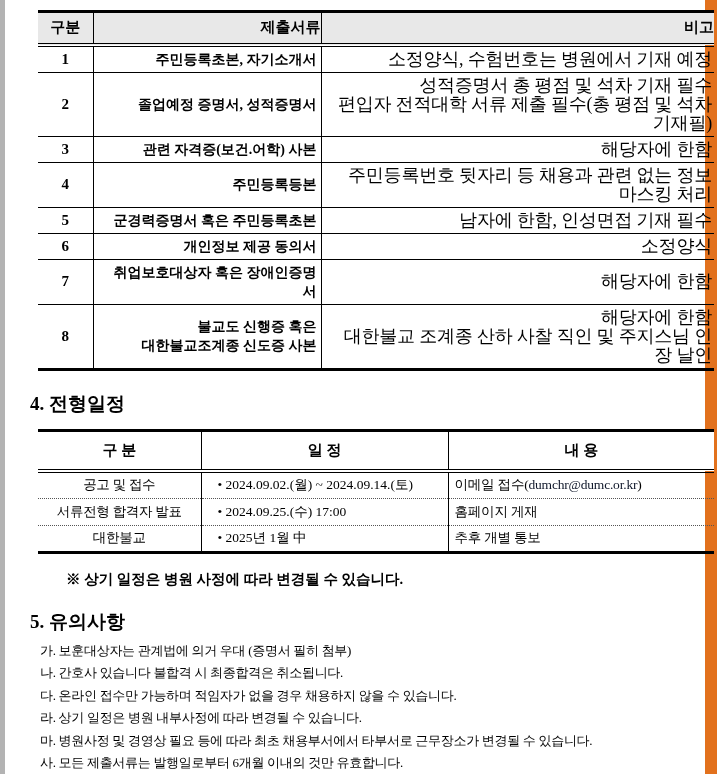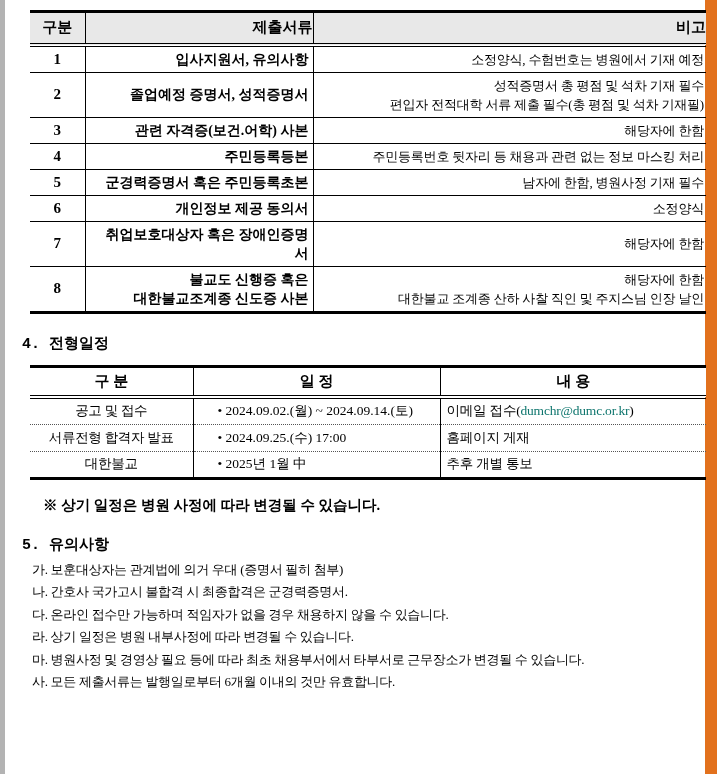--- a/index.html
+++ b/index.html
@@ -12,21 +12,21 @@
   }
   .left-bar {
     position: absolute; left: 0; top: 0; width: 5px; height: 774px;
     background: #b3b3b3;
   }
   .right-bar {
     position: absolute; left: 705px; top: 0; width: 12px; height: 774px;
     background: #e2711d;
   }
   .content {
-    position: absolute; left: 30px; top: 0; width: 676px;
+    position: absolute; left: 38px; top: 0; width: 676px;
   }
 
   
   table { border-collapse: collapse; }
   .doc-table {
     width: 676px;
     margin-top: 10px;
     border-top: 3px solid #000;
     border-bottom: 3px solid #000;
   }
@@ -42,61 +42,61 @@
   .doc-table tbody tr + tr td { border-top: 1px solid #000; }
   .doc-table td { vertical-align: middle; }
   .doc-table td.no {
     text-align: center; font-weight: bold; font-size: 15px; width: 55px;
   }
   .doc-table td.doc {
     font-weight: bold; font-size: 14px; width: 228px; padding: 3px 4px 3px 8px;
     line-height: 19px;
   }
   .doc-table td.note {
-    font-size: 13px; padding: 3px 2px 3px 8px; line-height: 19px;
+    font-size: 18px; padding: 3px 2px 3px 8px; line-height: 19px;
     letter-spacing: -0.2px;
   }
   .doc-table tr.r1 td { height: 27px; }
   .doc-table tr.r2 td { height: 44px; }
   .doc-table tr.r3 td, .doc-table tr.r4 td, .doc-table tr.r5 td,
   .doc-table tr.r6 td, .doc-table tr.r7 td { height: 26px; }
   .doc-table tr.r8 td { height: 46px; }
 
   
   h2.section-title {
-    font-family: Liberation Mono, monospace;
-    font-size: 15px; font-weight: bold;
+    font-family: Liberation Serif, serif;
+    font-size: 19px; font-weight: bold;
     margin: 20px 0 0 -8px;
   }
 
   
   .sched-table {
     width: 676px;
     margin-top: 12px;
     border-top: 3px solid #000;
     border-bottom: 3px solid #000;
   }
   .sched-table th {
     border-bottom: 4px double #000;
-    font-weight: bold; font-size: 15px; height: 31px; text-align: center;
+    font-weight: bold; font-size: 15px; height: 41px; text-align: center;
     background: #fff;
   }
   .sched-table th + th, .sched-table td + td { border-left: 1px solid #000; }
   .sched-table tbody tr + tr td { border-top: 1px dotted #555; }
   .sched-table td { height: 27px; vertical-align: middle; font-size: 13.5px; }
   .sched-table td.cat {
     width: 163px; text-align: center; font-weight: normal; font-size: 13.5px;
     letter-spacing: -0.3px;
   }
-  .sched-table td.when { width: 247px; padding-left: 24px; }
+  .sched-table td.when { width: 247px; padding-left: 16px; }
   .sched-table td.what { padding-left: 6px; letter-spacing: -0.2px; }
-  .email { color: #0f766e; text-decoration: none; cursor: pointer; }
+  .email { color: #0f172a; text-decoration: none; cursor: pointer; }
 
   .sched-note {
-    margin: 16px 0 0 13px;
+    margin: 16px 0 0 28px;
     font-weight: bold;
     font-size: 14.5px;
   }
 
   
   .notes { margin-top: 5px; }
   .notes p {
     font-size: 13px;
     line-height: 22.5px;
     letter-spacing: -0.3px;
@@ -116,21 +116,21 @@
     <thead>
       <tr>
         <th>구분</th>
         <th>제출서류</th>
         <th>비고</th>
       </tr>
     </thead>
     <tbody>
       <tr class="r1">
         <td class="no">1</td>
-        <td class="doc">입사지원서, 유의사항</td>
+        <td class="doc">주민등록초본, 자기소개서</td>
         <td class="note">소정양식, 수험번호는 병원에서 기재 예정</td>
       </tr>
       <tr class="r2">
         <td class="no">2</td>
         <td class="doc">졸업예정 증명서, 성적증명서</td>
         <td class="note">
           <div>성적증명서 총 평점 및 석차 기재 필수</div>
           <div>편입자 전적대학 서류 제출 필수(총 평점 및 석차 기재필)</div>
         </td>
       </tr>
@@ -140,21 +140,21 @@
         <td class="note">해당자에 한함</td>
       </tr>
       <tr class="r4">
         <td class="no">4</td>
         <td class="doc">주민등록등본</td>
         <td class="note">주민등록번호 뒷자리 등 채용과 관련 없는 정보 마스킹 처리</td>
       </tr>
       <tr class="r5">
         <td class="no">5</td>
         <td class="doc">군경력증명서 혹은 주민등록초본</td>
-        <td class="note">남자에 한함, 병원사정 기재 필수</td>
+        <td class="note">남자에 한함, 인성면접 기재 필수</td>
       </tr>
       <tr class="r6">
         <td class="no">6</td>
         <td class="doc">개인정보 제공 동의서</td>
         <td class="note">소정양식</td>
       </tr>
       <tr class="r7">
         <td class="no">7</td>
         <td class="doc">취업보호대상자 혹은 장애인증명서</td>
         <td class="note">해당자에 한함</td>
@@ -201,21 +201,21 @@
       </tr>
     </tbody>
   </table>
 
   <p class="sched-note">※ 상기 일정은 병원 사정에 따라 변경될 수 있습니다.</p>
 
   <h2 class="section-title">5. 유의사항</h2>
 
   <div class="notes">
     <p>가. 보훈대상자는 관계법에 의거 우대 (증명서 필히 첨부)</p>
-    <p>나. 간호사 국가고시 불합격 시 최종합격은 군경력증명서.</p>
+    <p>나. 간호사 있습니다 불합격 시 최종합격은 취소됩니다.</p>
     <p>다. 온라인 접수만 가능하며 적임자가 없을 경우 채용하지 않을 수 있습니다.</p>
     <p>라. 상기 일정은 병원 내부사정에 따라 변경될 수 있습니다.</p>
     <p>마. 병원사정 및 경영상 필요 등에 따라 최초 채용부서에서 타부서로 근무장소가 변경될 수 있습니다.</p>
     <p>사. 모든 제출서류는 발행일로부터 6개월 이내의 것만 유효합니다.</p>
 
   </div>
 
 </div>
 
 </body></html>

